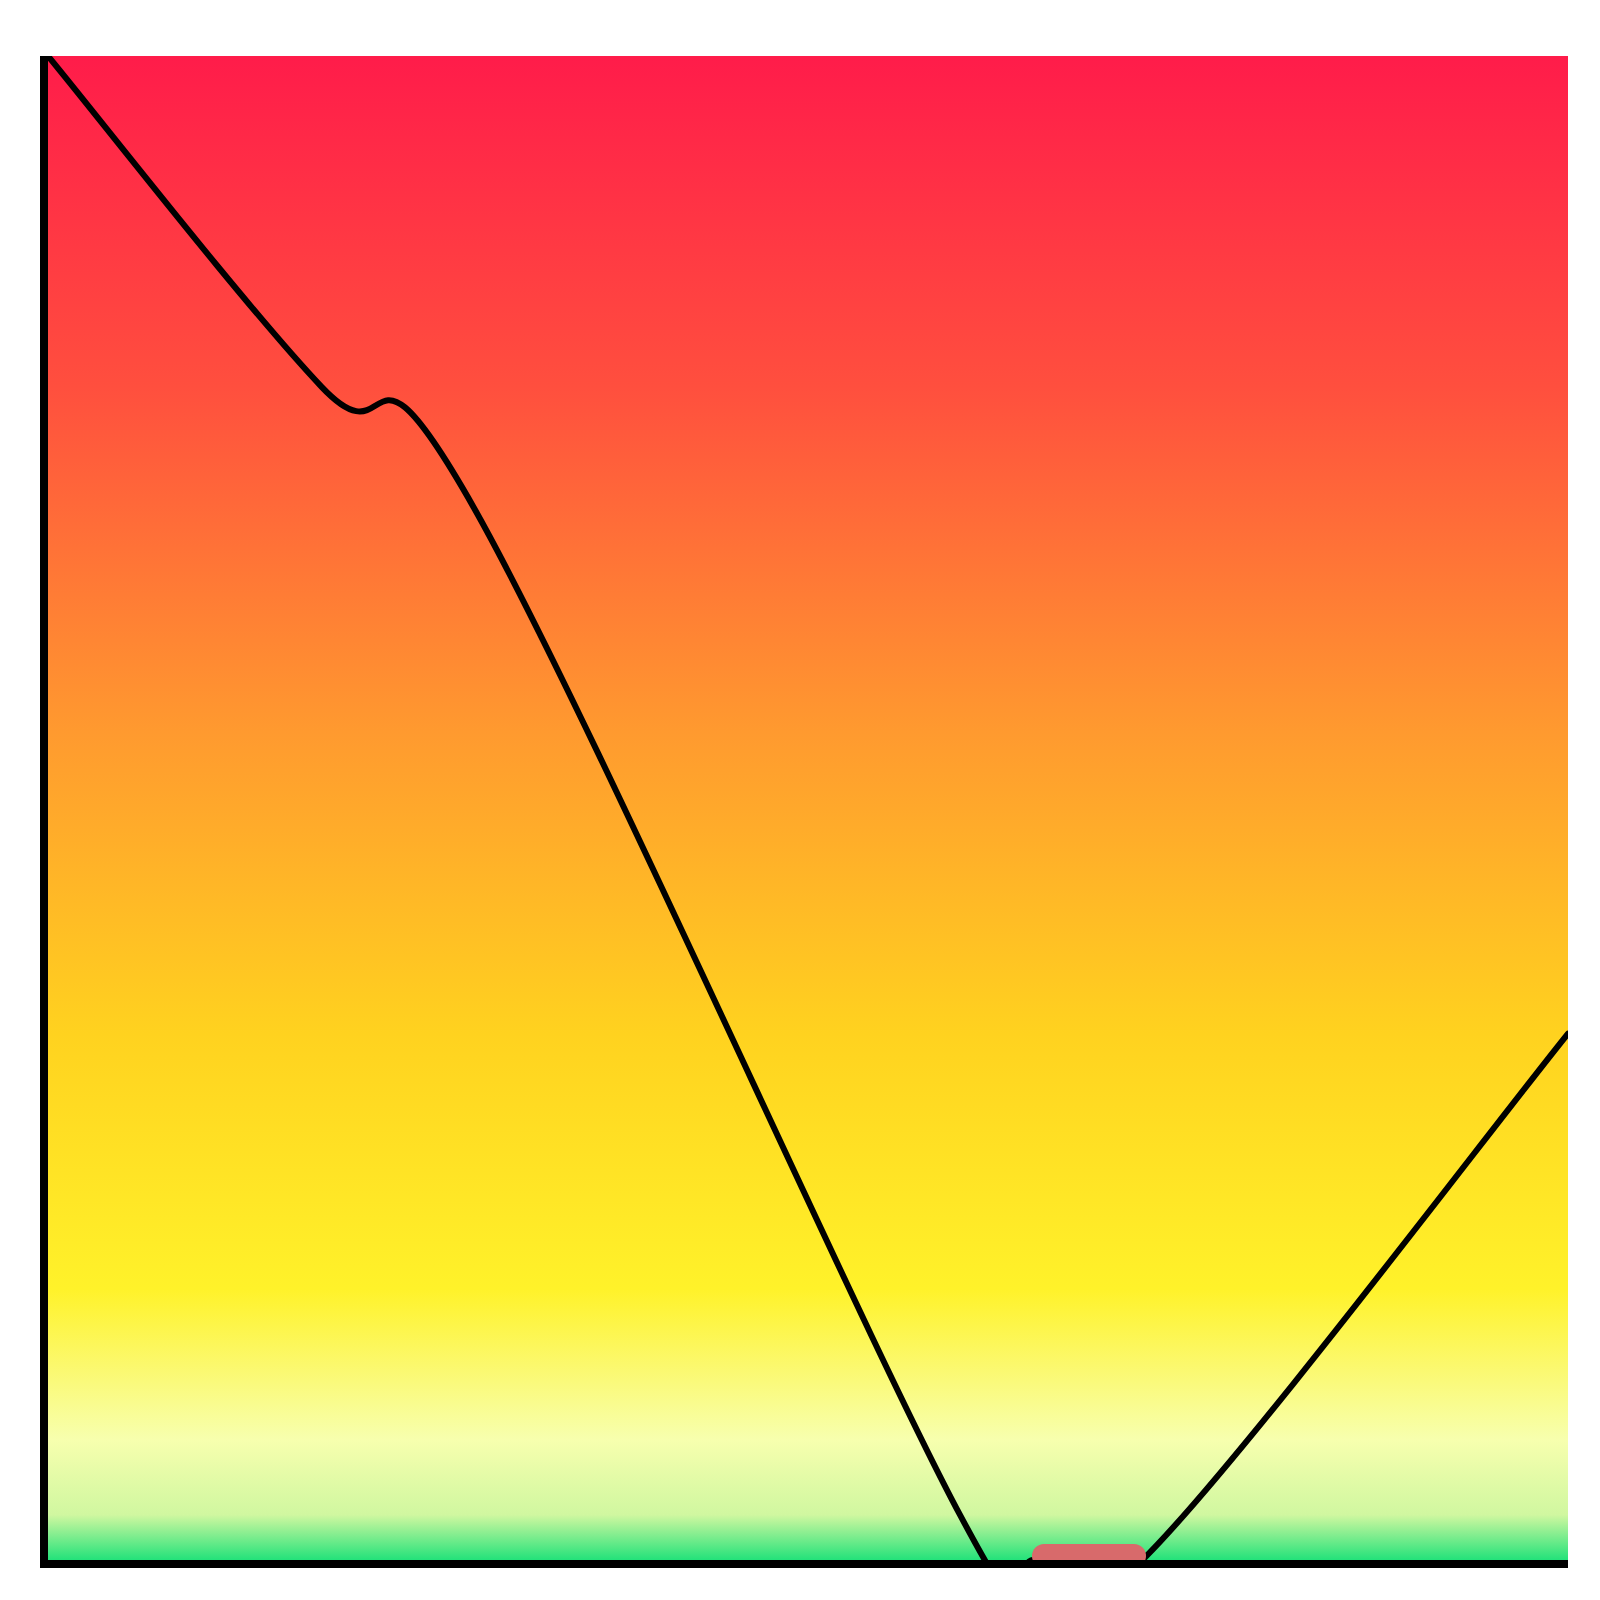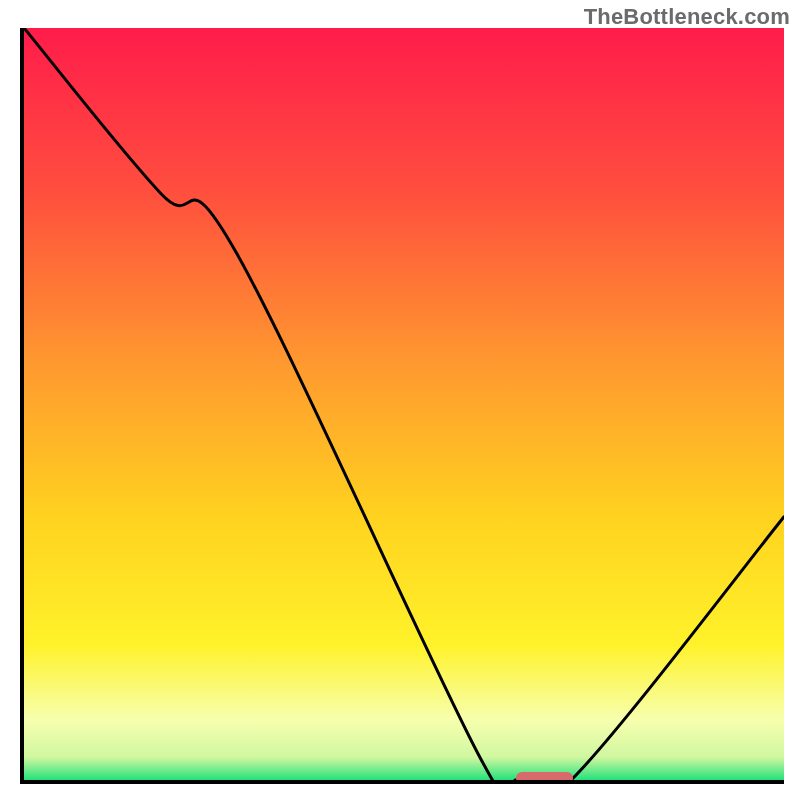--- a/index.html
+++ b/index.html
@@ -45,21 +45,20 @@
     position: absolute;
     background: #d86a6b;
     border-radius: 6px;
   }
 </style>
 </head>
 <body>
 
 <div class="frame">
 
-  <div class="watermark">TheBottleneck.com</div>
 
   <div class="plot">
 
     <svg class="bg" width="760" height="752" viewBox="0 0 760 752" preserveAspectRatio="none">
       <defs>
         <linearGradient id="grad" x1="0" y1="0" x2="0" y2="1">
             <stop offset="0%" stop-color="#ff1c4a"></stop>
             <stop offset="22%" stop-color="#ff4f3e"></stop>
             <stop offset="45%" stop-color="#ff9a2f"></stop>
             <stop offset="65%" stop-color="#ffd21f"></stop>

